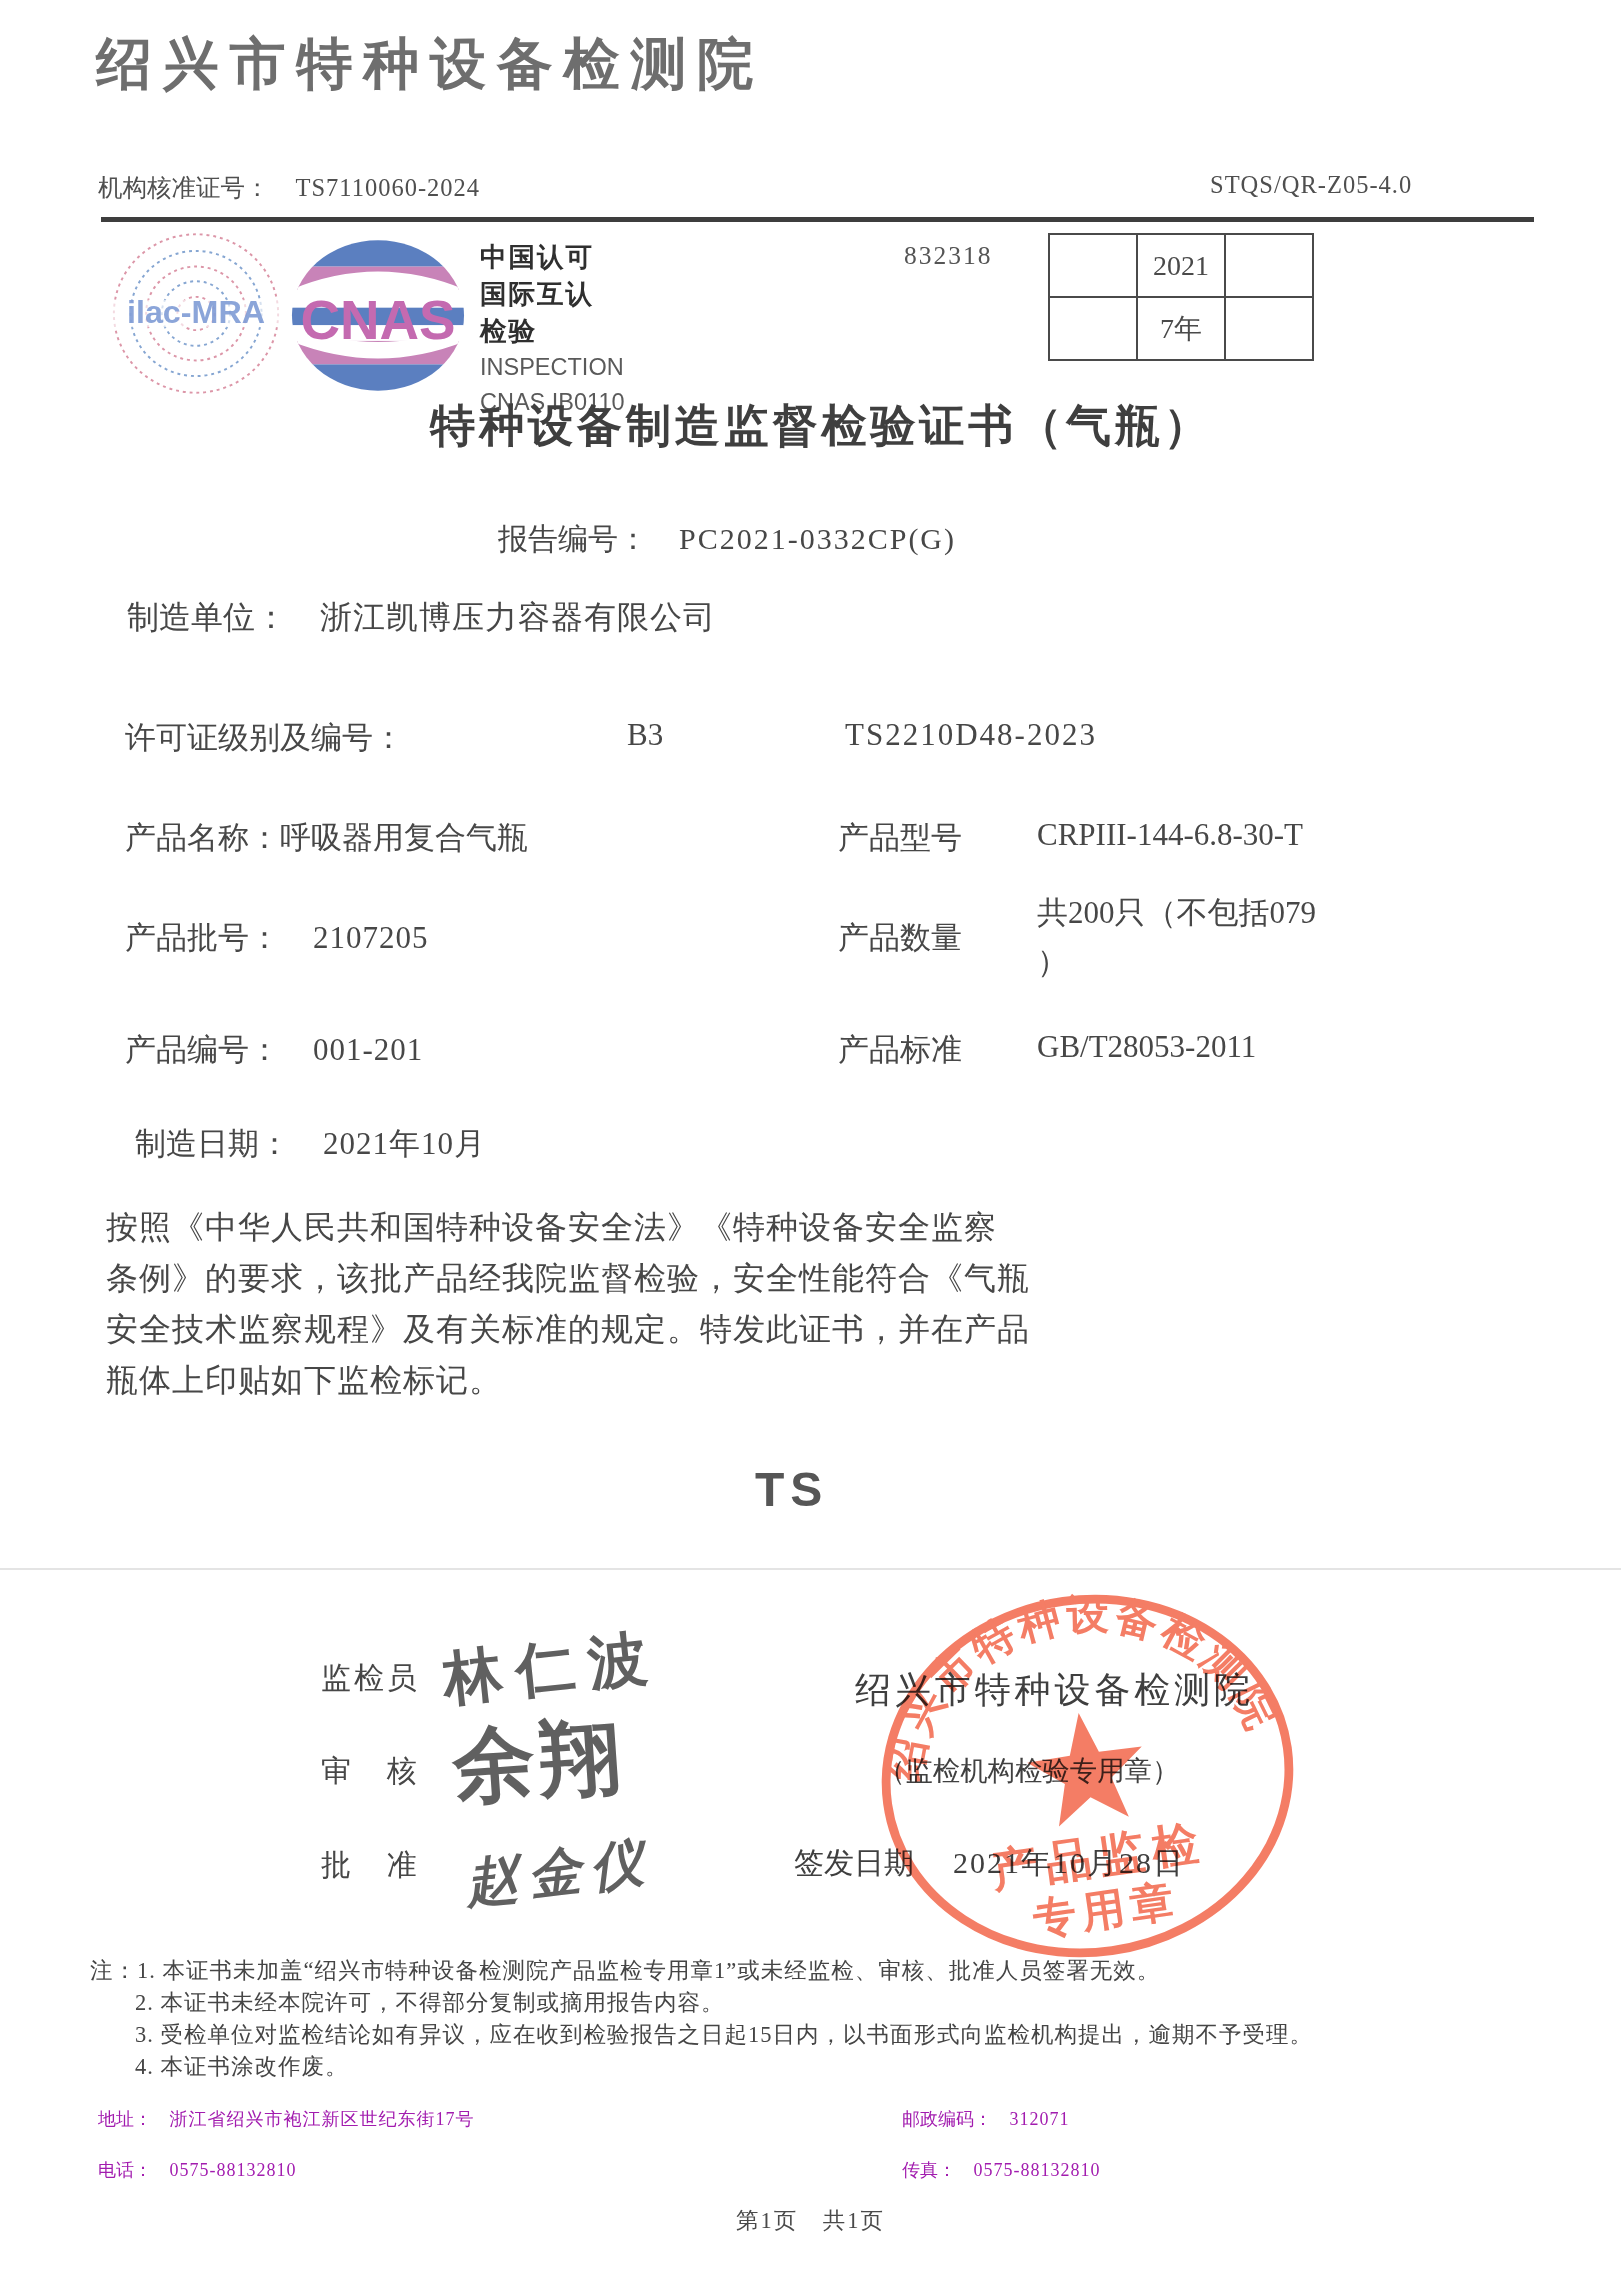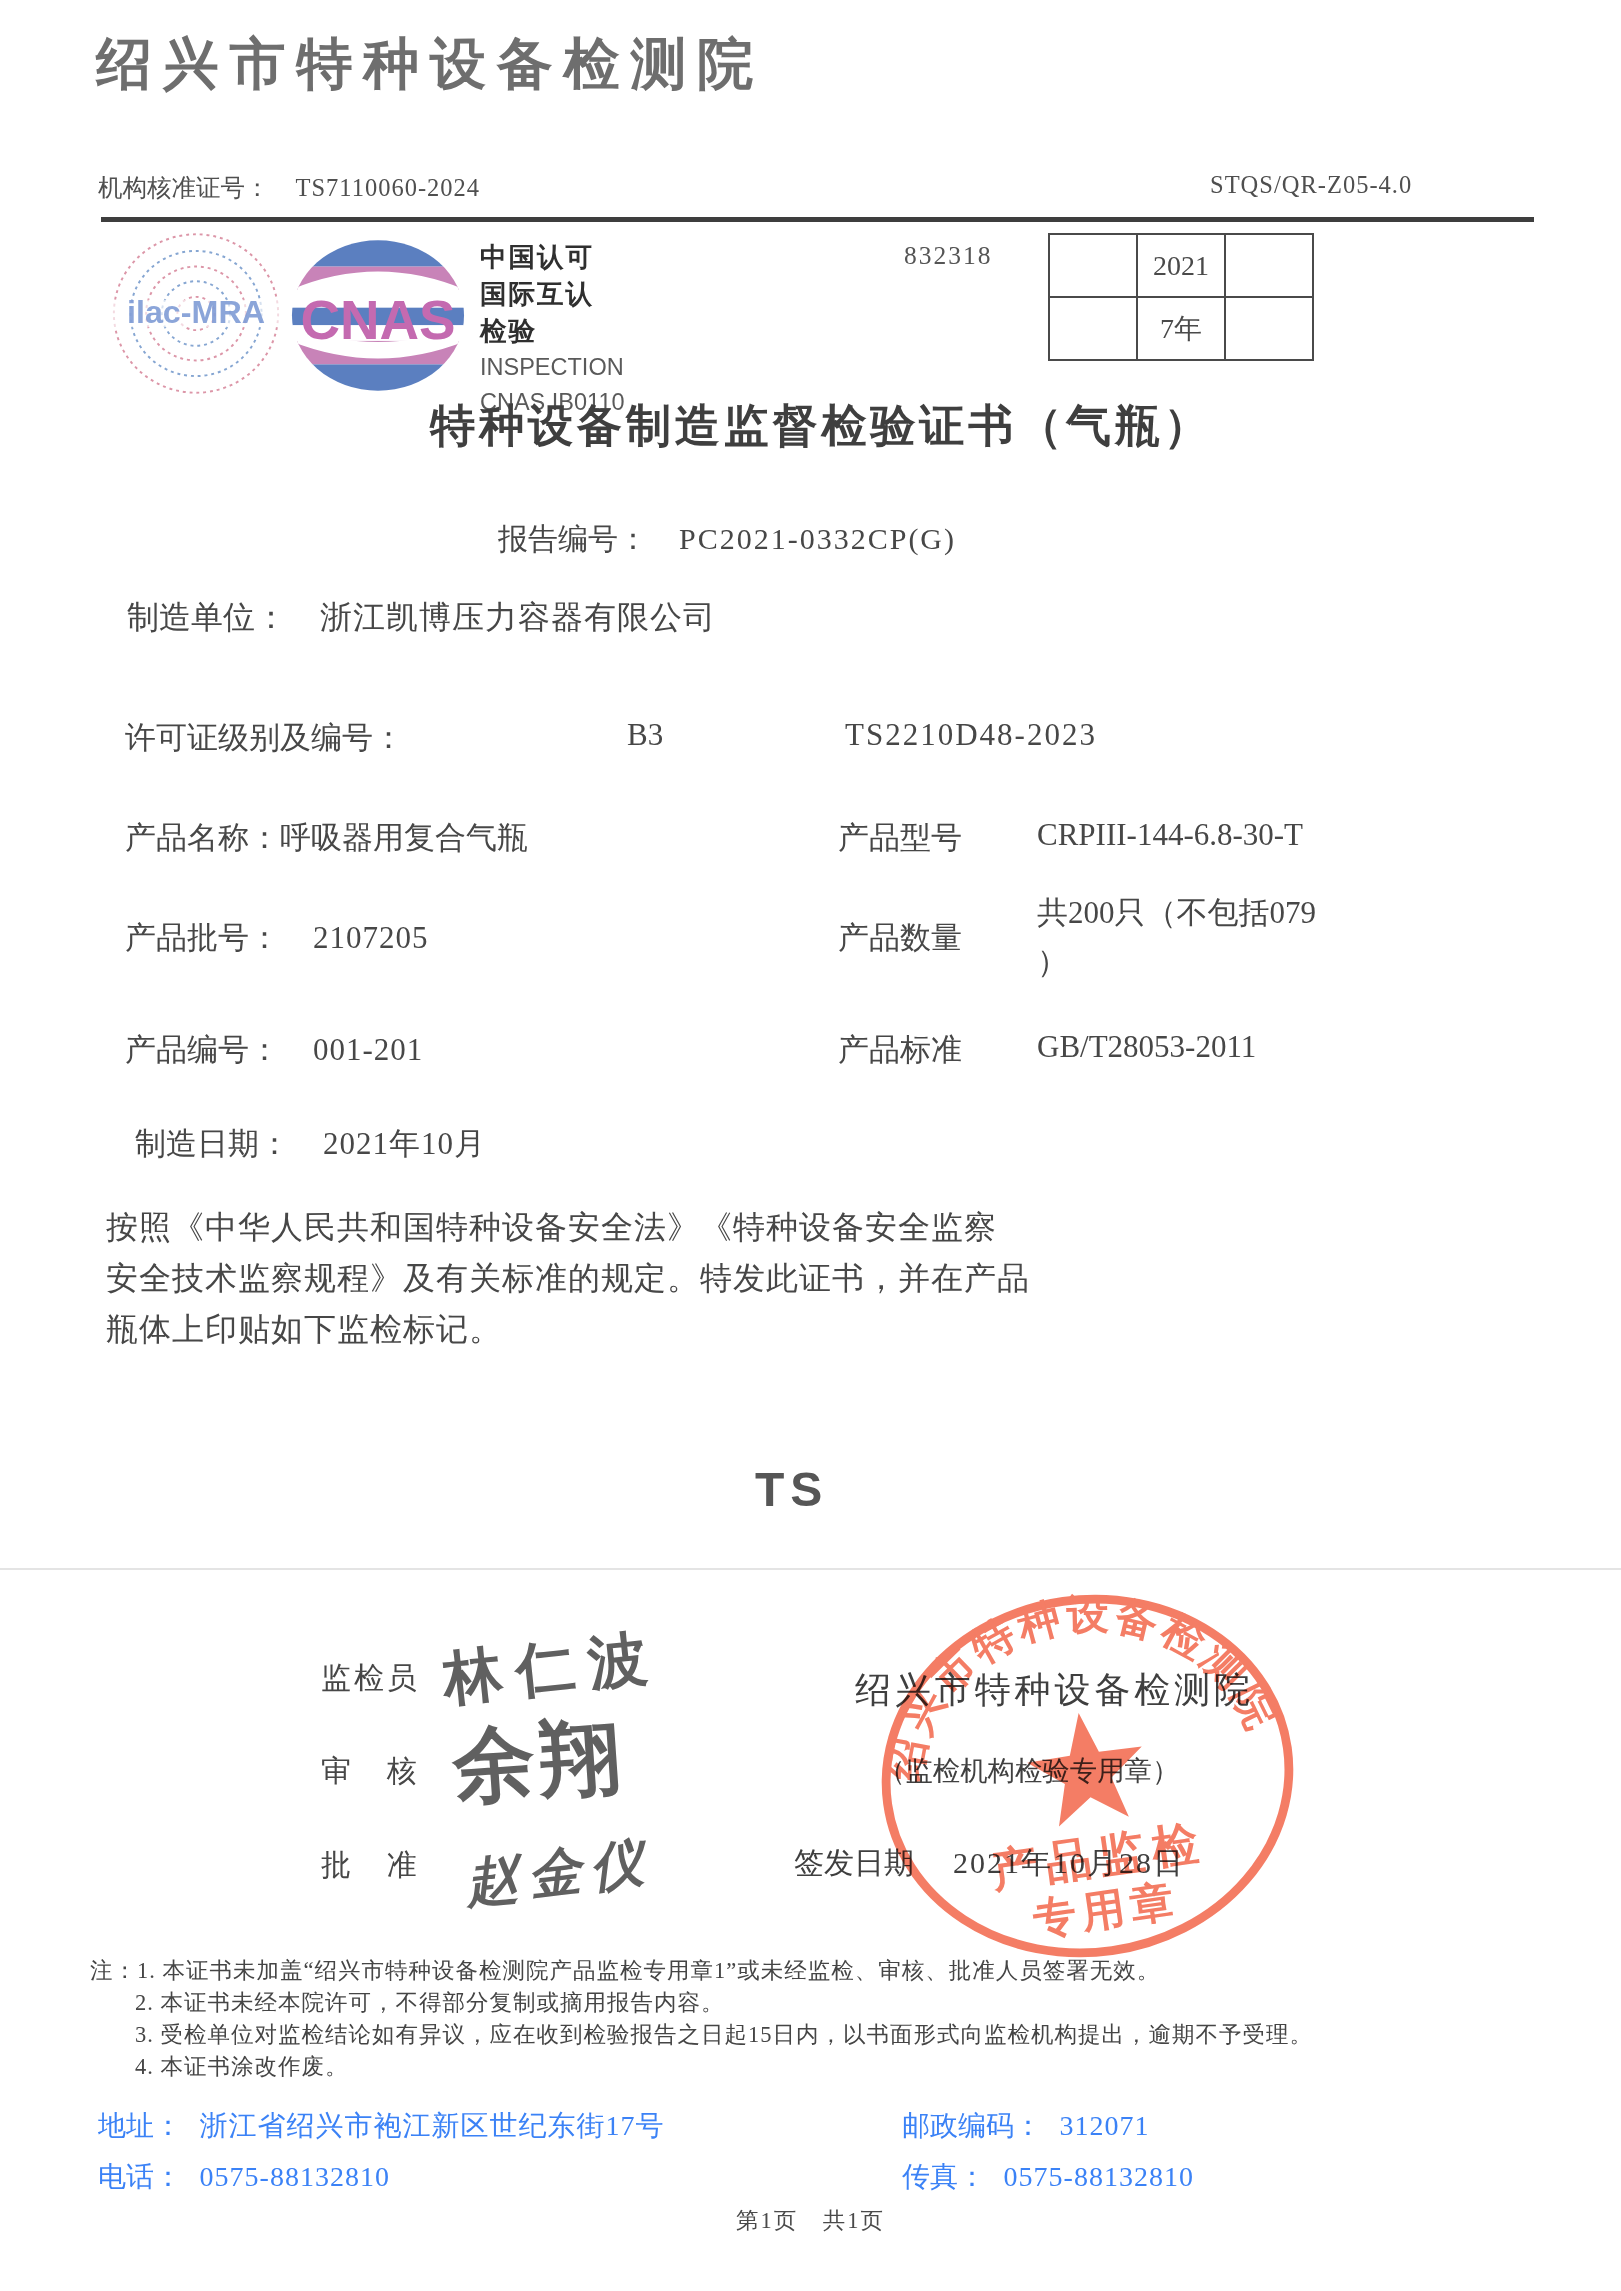--- a/index.html
+++ b/index.html
@@ -56,21 +56,21 @@
   .institute-name{left:855px;top:1666px;font-size:36px;letter-spacing:3.9px;color:#3f3f3f;z-index:2;}
   .seal-note{left:878px;top:1753px;font-size:27.4px;color:#404040;z-index:2;}
   .issue-row{left:794px;top:1843px;font-size:30px;color:#3f3f3f;z-index:2;}
   .issue-row .val{margin-left:39px;letter-spacing:2px;}
   .stamp{left:870px;top:1582px;width:435px;height:388px;mix-blend-mode:multiply;opacity:.85;z-index:3;pointer-events:none;}
   
   .notes{left:90px;top:1955px;font-size:22.5px;line-height:32px;color:#454545;letter-spacing:1px;}
   .notes .cont{margin-left:45px;}
   .note-first{display:flex;}
   
-  .contact{font-size:28px;color:#3b82f6;}
+  .contact{font-size:18px;color:#a21caf;}
   .contact .val{margin-left:17.6px;letter-spacing:1px;}
   .addr-row{left:98px;top:2107px;}
   .post-row{left:902px;top:2107px;}
   .phone-row{left:98px;top:2158px;}
   .fax-row{left:902px;top:2158px;}
   .page-footer{left:0;top:2205px;width:1621px;text-align:center;font-size:22.5px;color:#4a4a4a;letter-spacing:2px;}
 </style>
 </head>
 <body>
 
@@ -175,20 +175,21 @@
   </div>
   <div class="abs frow r3 c-mid">产品标准</div>
   <div class="abs frow r3 c-val">GB/T28053-2011</div>
 
   <div class="abs frow mfg-row">
     <span>制造日期：</span><span class="val">2021年10月</span>
   </div>
 
   <div class="abs statement">
     <div>按照《中华人民共和国特种设备安全法》《特种设备安全监察</div>
+    <div>条例》的要求，该批产品经我院监督检验，安全性能符合《气瓶</div>
     <div>安全技术监察规程》及有关标准的规定。特发此证书，并在产品</div>
     <div>瓶体上印贴如下监检标记。</div>
   </div>
 
   <div class="abs ts-mark">TS</div>
   <div class="abs faint-rule"></div>
 
   <div class="abs sig-label insp-label">监检员</div>
   <div class="abs sig sig1">林仁波</div>
   <div class="abs sig-label rev-label">审　核</div>

